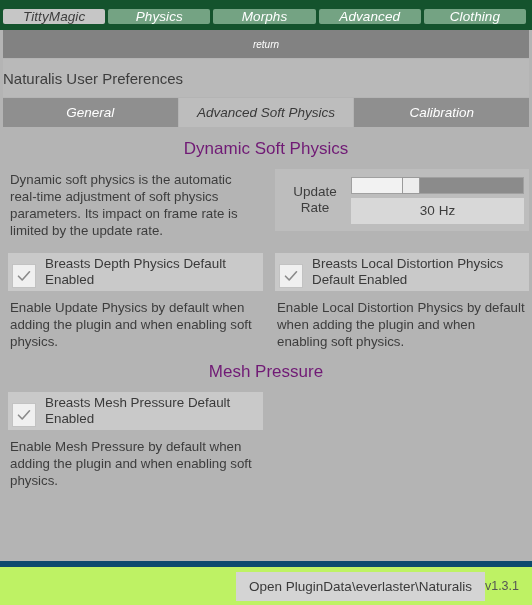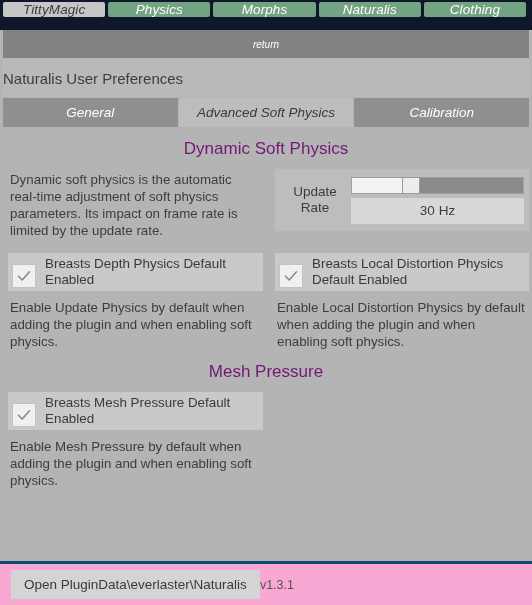--- a/index.html
+++ b/index.html
@@ -21,22 +21,22 @@
     height: 605px;
     background: #b4b4b4;
     display: flex;
     flex-direction: column;
   }
 
   
   .main-tabs {
     height: 30px;
     display: flex;
-    align-items: flex-start;
-    background: #0f172a;
+    align-items: center;
+    background: #14532d;
     padding: 2px 6px 0 3px;
     box-sizing: border-box;
     gap: 3px;
     flex: 0 0 auto;
   }
   .main-tab {
     flex: 1 1 0;
     display: flex;
     align-items: center;
     justify-content: center;
@@ -230,25 +230,25 @@
     line-height: 16px;
     color: #3a3a3a;
   }
 
   .gap-8  { height: 8px; }
   .gap-14 { height: 14px; }
 
   
   .footer {
     height: 44px;
-    background: #f9a8d4;
-    border-top: 3px solid #0c4a6e;
-    display: flex;
-    align-items: center;
-    justify-content: flex-start;
+    background: #bef264;
+    border-top: 6px solid #0c4a6e;
+    display: flex;
+    align-items: center;
+    justify-content: flex-end;
     padding: 0 11px 0 11px;
     box-sizing: border-box;
     flex: 0 0 auto;
   }
   .footer-btn {
     background: #d4d4d4;
     color: #3a3a3a;
     font-size: 13.5px;
     padding: 7px 13px;
     border: none;
@@ -270,21 +270,21 @@
     <div class="main-tab active">
       <span>TittyMagic</span>
     </div>
     <div class="main-tab">
       <span>Physics</span>
     </div>
     <div class="main-tab">
       <span>Morphs</span>
     </div>
     <div class="main-tab">
-      <span>Naturalis</span>
+      <span>Advanced</span>
     </div>
     <div class="main-tab">
       <span>Clothing</span>
     </div>
   </div>
 
   <div class="return-bar">
     <span>return</span>
   </div>
 

